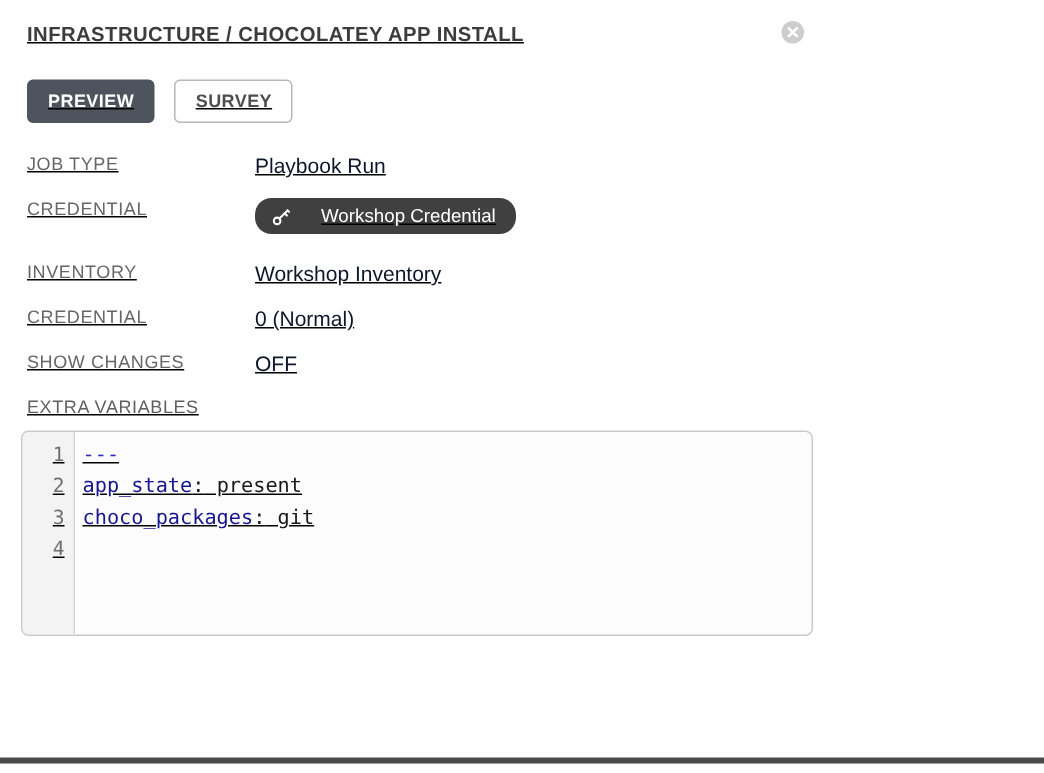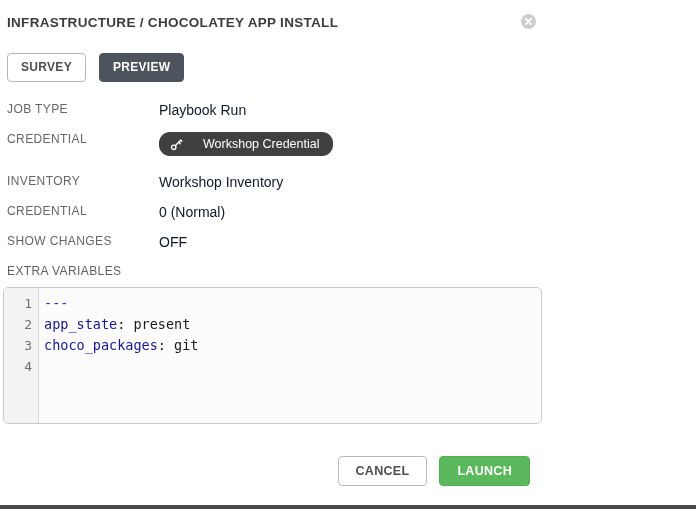--- a/index.html
+++ b/index.html
@@ -1,19 +1,19 @@
 <!DOCTYPE html>
 <html><head>
 <meta charset="utf-8">
 <style>
   * { margin: 0; padding: 0; box-sizing: border-box; }
   html, body { width: 696px; height: 515px; background: #ffffff; overflow: hidden; }
   body { font-family: "Liberation Sans", sans-serif; position: relative; }
 
-  .modal { position: relative; width: 556px; height: 515px; background: #fff; padding: 15px 14px 0 3px; }
+  .modal { position: relative; width: 556px; height: 515px; background: #fff; padding: 15px 14px 0 14px; text-decoration: underline; }
 
   
   .modal-header { position: relative; margin-left: 4px; margin-right: 4px; }
   .modal-title { font-size: 13.5px; font-weight: bold; color: #3c3c3c; letter-spacing: 0.3px; line-height: 16px; }
   .close-btn { position: absolute; top: -1px; right: 2px; width: 15px; height: 15px; border-radius: 50%;
                background: #cdcdcd; display: flex; align-items: center; justify-content: center; cursor: pointer; }
   .close-btn svg { display: block; }
 
   
   .tabs { margin: 22px 0 0 4px; display: flex; gap: 13px; }
@@ -64,22 +64,22 @@
   <div class="modal-header">
     <div class="modal-title">INFRASTRUCTURE / CHOCOLATEY APP INSTALL</div>
     <div class="close-btn">
       <svg width="7" height="7" viewBox="0 0 10 10">
         <path d="M1 1 L9 9 M9 1 L1 9" stroke="#ffffff" stroke-width="2.4" stroke-linecap="round"></path>
       </svg>
     </div>
   </div>
 
   <div class="tabs">
+    <div class="tab active">PREVIEW</div>
     <div class="tab inactive">SURVEY</div>
-    <div class="tab active">PREVIEW</div>
   </div>
 
   <div class="fields">
 
     <div class="field-row">
       <div class="field-label">JOB TYPE</div>
       <div class="field-value">Playbook Run</div>
     </div>
 
     <div class="field-row credential">
@@ -126,20 +126,16 @@
       <span class="line-num">4</span>
     </div>
     <div class="code-area">
       <span class="code-line"><span class="tok-meta">---</span></span>
       <span class="code-line"><span class="tok-key">app_state</span><span class="tok-plain">:</span><span class="tok-plain"> present</span></span>
       <span class="code-line"><span class="tok-key">choco_packages</span><span class="tok-plain">:</span><span class="tok-plain"> git</span></span>
       <span class="code-line"></span>
     </div>
   </div>
 
-  <div class="footer">
-    <button class="btn btn-cancel">CANCEL</button>
-    <button class="btn btn-launch">LAUNCH</button>
-  </div>
 
   <div class="bottom-edge"></div>
 
 </div>
 
 </body></html>

